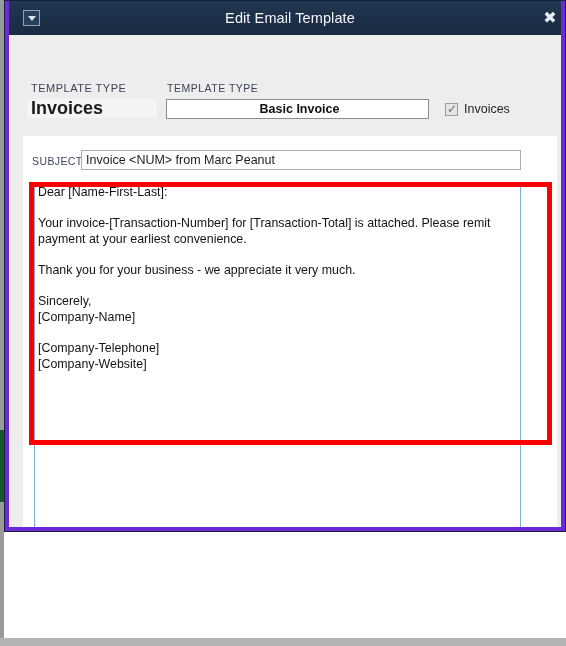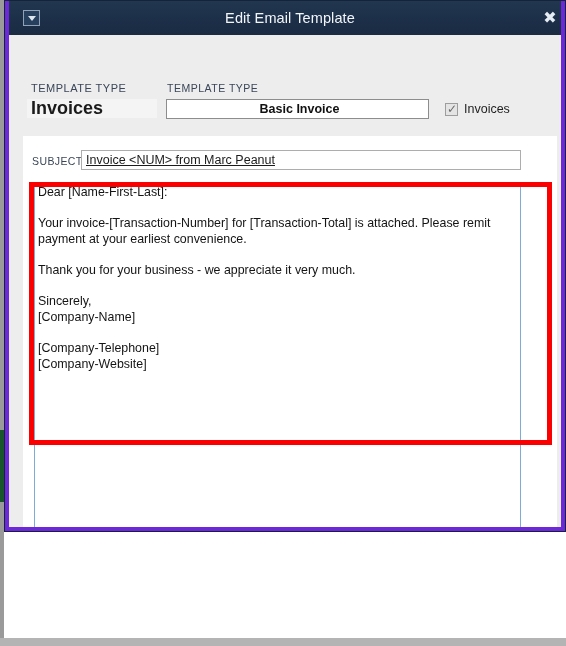--- a/index.html
+++ b/index.html
@@ -239,21 +239,20 @@
     width: 440px;
     height: 20px;
     background: #ffffff;
     border: 1px solid #adadad;
     box-sizing: border-box;
     font-size: 12.5px;
     color: #1b1b1b;
     padding-left: 4px;
     line-height: 18px;
     font-family: "Liberation Sans", sans-serif;
-    text-decoration: underline;
   }
 
   
   #body-textarea {
     position: absolute;
     left: 11px;
     top: 46px;
     width: 487px;
     height: 391px;
     background: #ffffff;

